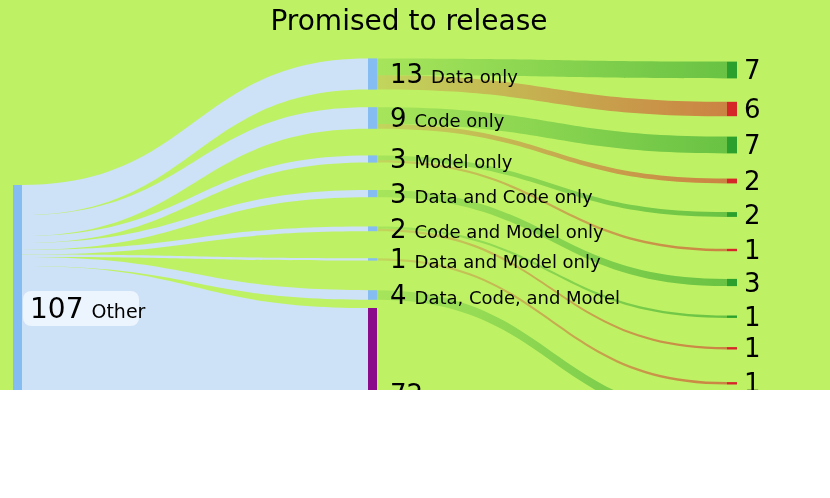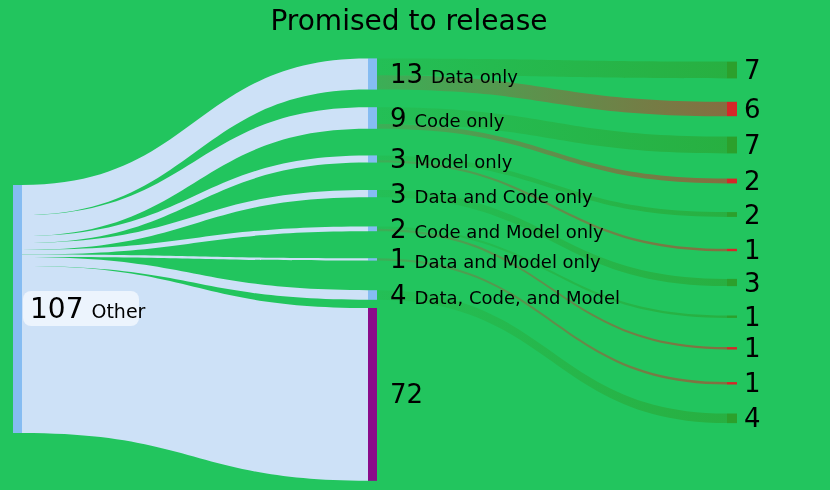--- a/index.html
+++ b/index.html
@@ -1,16 +1,16 @@
 <!DOCTYPE html>
 <html><head>
 <meta charset="utf-8">
 <style>
   html,body{margin:0;padding:0;background:#ffffff;}
-  .canvas{position:relative;width:830px;height:490px;background:#22c55e;overflow:hidden;}
+  .canvas{position:relative;width:830px;height:390px;background:#bef264;overflow:hidden;}
   svg text{font-family:"DejaVu Sans","Liberation Sans",sans-serif;fill:#000000;}
   .title-text{font-size:28px;}
 </style>
 </head>
 <body>
 
 <div class="canvas">
   <svg id="sankey" width="830" height="498" viewBox="0 0 830 498" xmlns="http://www.w3.org/2000/svg">
     <defs>
       <linearGradient id="gradGreen" x1="0" y1="0" x2="1" y2="0">

